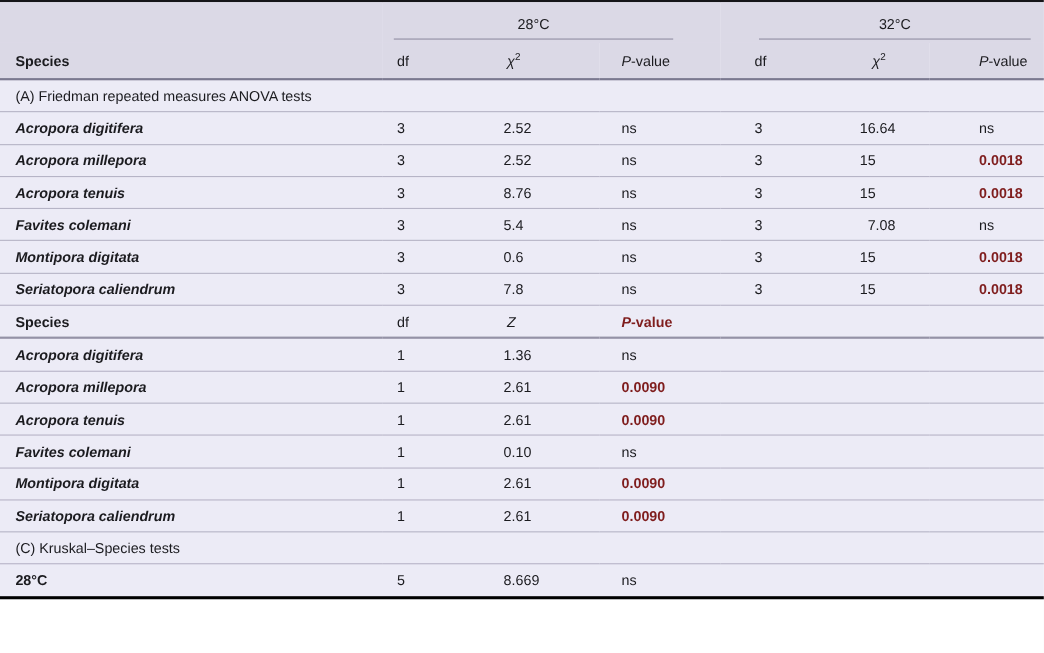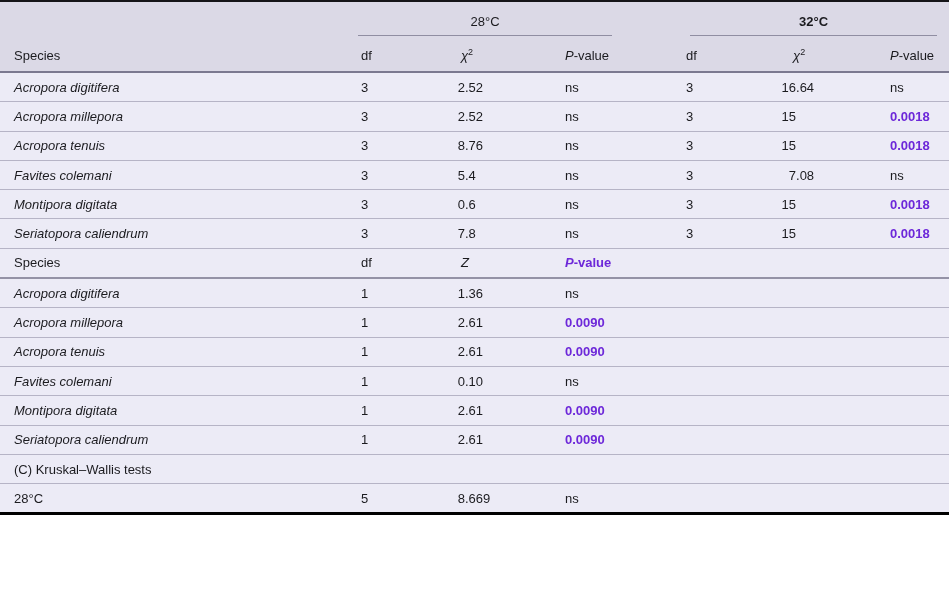--- a/index.html
+++ b/index.html
@@ -40,45 +40,45 @@
     border-bottom: 2px solid #7b7990;
   }
   .gwrap {
     text-align: center;
     padding-bottom: 6px;
     margin-top: 9px;
     border-bottom: 1px solid #908ea2;
     color: #1b1b1f;
   }
   .g1 { margin-left: 10px; margin-right: 43px; }
-  .g2 { margin-left: 35px; margin-right: 12px; font-weight: bold; }
+  .g2 { margin-left: 35px; margin-right: 12px; }
 
   td { vertical-align: middle; }
   tbody td {
     height: 26.3px;
     border-bottom: 1px solid #b6b4c6;
   }
   tbody tr:last-child td { border-bottom: none; }
   tbody tr.subhead td { border-bottom: 2px solid #9492a6; }
 
-  .c-species, .h-species { padding-left: 14px; }
+  .c-species, .h-species { padding-left: 14px; font-weight: bold; }
   .c-df1 { padding-left: 13px; }
   .c-df2 { padding-left: 31px; }
   .c-p1  { padding-left: 20px; }
   .c-p2  { padding-left: 45px; }
 
   .c-stat1 .ip, .c-stat2 .ip { display: inline-block; text-align: right; }
   .c-stat1 .ip { width: 34px; }
   .c-stat2 .ip { width: 55px; }
   .c-stat1 .fp, .c-stat2 .fp { display: inline-block; text-align: right; }
   .c-stat1 .hpad { display: inline-block; padding-left: 30px; }
   .c-stat2 .hpad { display: inline-block; padding-left: 52px; }
 
   .section-cell { padding-left: 14px; }
-  .bold { font-weight: 700; color: #6d28d9; }
+  .bold { font-weight: 700; color: #7f1d1d; }
   i { font-style: italic; }
   sup { font-size: 9px; vertical-align: super; line-height: 0; }
 </style>
 </head>
 <body>
 
 <div class="table-wrap">
   <table>
     <colgroup>
       <col class="c1">
@@ -104,20 +104,23 @@
         <td class="c-df1">df</td>
         <td class="c-stat1"><span class="hpad"><i>χ</i><sup>2</sup></span></td>
         <td class="c-p1"><i>P</i>-value</td>
         <td class="c-df2">df</td>
         <td class="c-stat2"><span class="hpad"><i>χ</i><sup>2</sup></span></td>
         <td class="c-p2"><i>P</i>-value</td>
       </tr>
     </thead>
     <tbody id="table-body">
         <tr>
+          <td colspan="7" class="section-cell">(A) Friedman repeated measures ANOVA tests</td>
+        </tr>
+        <tr>
           <td class="c-species"><i>Acropora digitifera</i></td>
           <td class="c-df1">3</td>
           <td class="c-stat1"><span class="ip">2</span><span class="fp">.52</span></td>
           <td class="c-p1">ns</td>
           <td class="c-df2">3</td>
           <td class="c-stat2"><span class="ip">16</span><span class="fp">.64</span></td>
           <td class="c-p2">ns</td>
         </tr>
         <tr>
           <td class="c-species"><i>Acropora millepora</i></td>
@@ -221,21 +224,21 @@
         <tr>
           <td class="c-species"><i>Seriatopora caliendrum</i></td>
           <td class="c-df1">1</td>
           <td class="c-stat1"><span class="ip">2</span><span class="fp">.61</span></td>
           <td class="c-p1 bold">0.0090</td>
           <td class="c-df2"></td>
           <td class="c-stat2"></td>
           <td class="c-p2"></td>
         </tr>
         <tr>
-          <td colspan="7" class="section-cell">(C) Kruskal–Wallis tests</td>
+          <td colspan="7" class="section-cell">(C) Kruskal–Species tests</td>
         </tr>
         <tr>
           <td class="c-species">28°C</td>
           <td class="c-df1">5</td>
           <td class="c-stat1"><span class="ip">8</span><span class="fp">.669</span></td>
           <td class="c-p1">ns</td>
           <td class="c-df2"></td>
           <td class="c-stat2"></td>
           <td class="c-p2"></td>
         </tr>

